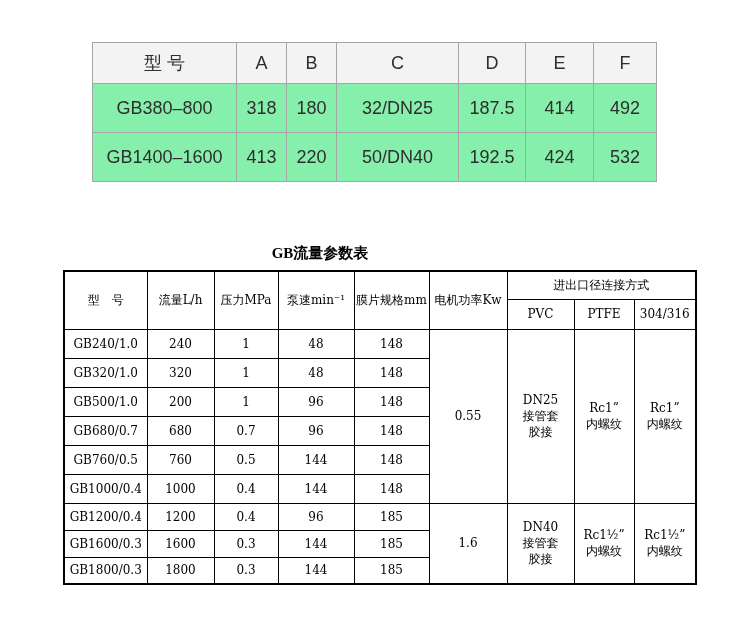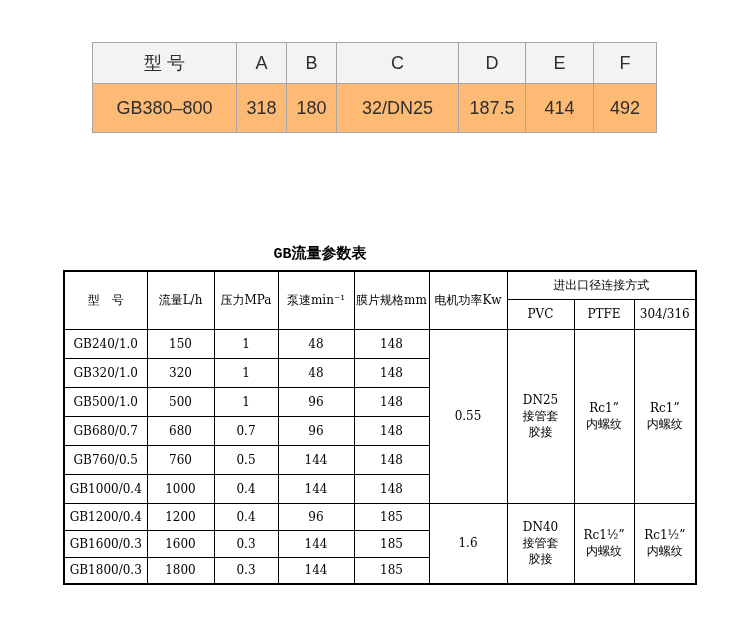--- a/index.html
+++ b/index.html
@@ -21,28 +21,28 @@
   .dim-table th, .dim-table td {
     border:1px solid #a6a6a6;
     text-align:center; vertical-align:middle;
     padding:0; overflow:hidden;
   }
   .dim-table th {
     background:#f3f3f3;
     font-weight:normal;
     height:40px;
   }
-  .dim-table td { height:48px; background:#fdba74; }
+  .dim-table td { height:48px; background:#86efac; }
 
   
   .flow-title {
     position:absolute; top:244px; left:232px; width:176px;
     text-align:center;
     font-size:15px; font-weight:bold; color:#000;
-    font-family:Liberation Mono, monospace;
+    font-family:Liberation Serif, serif;
     white-space:nowrap;
   }
 
   
   .flow-table {
     position:absolute; left:63px; top:270px;
     border-collapse:collapse; table-layout:fixed;
     color:#000; font-size:12px;
     font-family:"DejaVu Serif","Liberation Serif",serif;
     border:2px solid #000;
@@ -85,20 +85,29 @@
   </thead>
   <tbody>
     <tr>
       <td>GB380–800</td>
       <td>318</td>
       <td>180</td>
       <td>32/DN25</td>
       <td>187.5</td>
       <td>414</td>
       <td>492</td>
+    </tr>
+    <tr>
+      <td>GB1400–1600</td>
+      <td>413</td>
+      <td>220</td>
+      <td>50/DN40</td>
+      <td>192.5</td>
+      <td>424</td>
+      <td>532</td>
     </tr>
   </tbody>
 </table>
 
 <div class="flow-title">GB流量参数表</div>
 
 <table class="flow-table">
   <colgroup>
     <col style="width:83px">
       <col style="width:67px">
@@ -121,21 +130,21 @@
       <th colspan="3">进出口径连接方式</th>
     </tr>
     <tr class="h2">
       <th>PVC</th>
       <th>PTFE</th>
       <th>304/316</th>
     </tr>
 
     <tr class="r">
       <td>GB240/1.0</td>
-      <td>150</td>
+      <td>240</td>
       <td>1</td>
       <td>48</td>
       <td>148</td>
       <td rowspan="6">0.55</td>
       <td rowspan="6" class="pre">DN25
 接管套
 胶接</td>
       <td rowspan="6" class="pre">Rc1”
 内螺纹</td>
       <td rowspan="6" class="pre">Rc1”
@@ -143,21 +152,21 @@
     </tr>
     <tr class="r">
       <td>GB320/1.0</td>
       <td>320</td>
       <td>1</td>
       <td>48</td>
       <td>148</td>
     </tr>
     <tr class="r">
       <td>GB500/1.0</td>
-      <td>500</td>
+      <td>200</td>
       <td>1</td>
       <td>96</td>
       <td>148</td>
     </tr>
     <tr class="r">
       <td>GB680/0.7</td>
       <td>680</td>
       <td>0.7</td>
       <td>96</td>
       <td>148</td>

